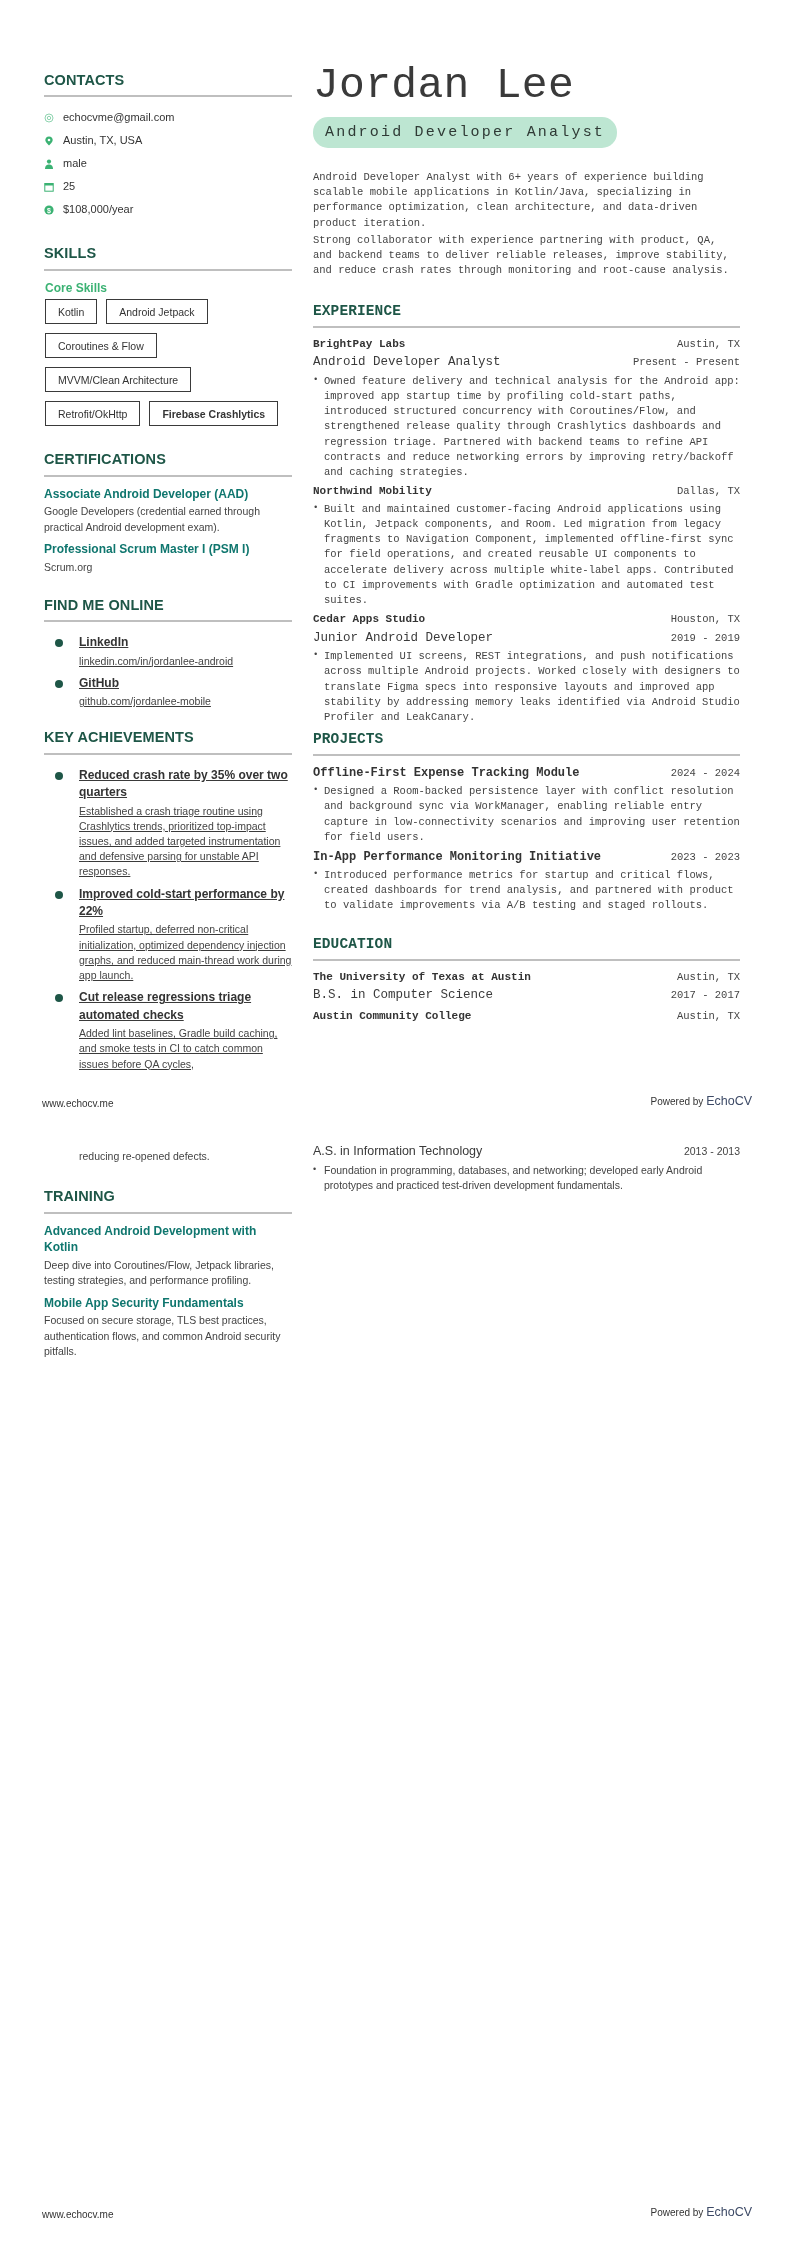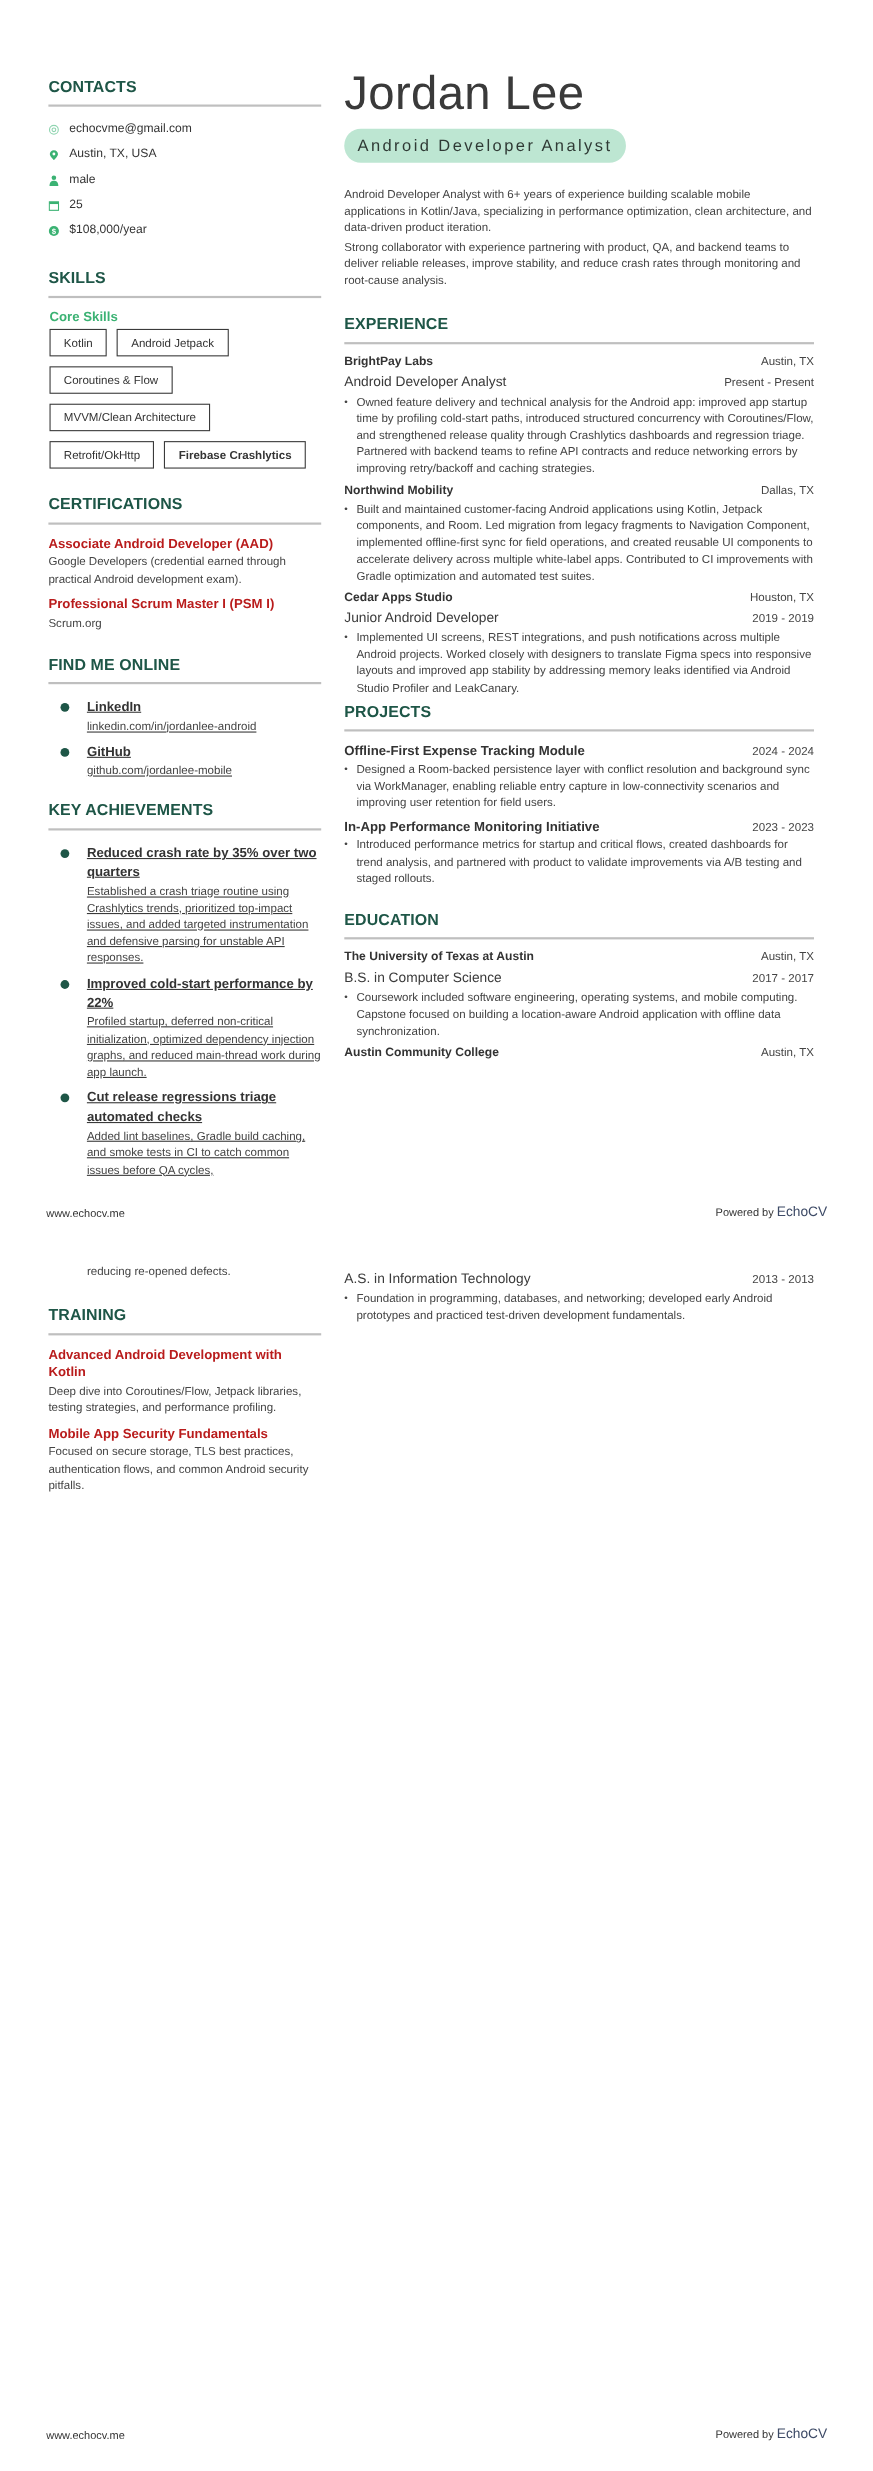--- a/index.html
+++ b/index.html
@@ -50,21 +50,21 @@
       padding: 4px 12px;
       font-size: 10.5px;
       color: #333;
       margin: 0 8px 9px 1px;
       height: 25px;
       display: inline-flex;
       align-items: center;
     }
 
     
-    .cert-title { font-weight: 700; font-size: 12px; color: #b91c1c; margin-top: 3px; }
+    .cert-title { font-weight: 700; font-size: 12px; color: #0f766e; margin-top: 3px; }
     .cert-desc { font-size: 10.5px; color: #444; margin-top: 2px; margin-bottom: 6px; line-height: 1.45; }
 
     
     .dot-list { list-style: none; padding-left: 0; text-decoration: underline; }
     .dot-item { position: relative; padding-left: 35px; margin-bottom: 6px; }
     .dot-item::before {
       content: ""; position: absolute; left: 11px; top: 5px;
       width: 8px; height: 8px; border-radius: 50%; background: #1e5647;
     }
     .dot-title { font-weight: 700; font-size: 12px; color: #333; line-height: 1.45; }
@@ -202,21 +202,21 @@
           <div class="dot-desc">Profiled startup, deferred non-critical initialization, optimized dependency injection graphs, and reduced main-thread work during app launch.</div>
         </li>
         <li class="dot-item">
           <div class="dot-title">Cut release regressions triage automated checks</div>
           <div class="dot-desc">Added lint baselines, Gradle build caching, and smoke tests in CI to catch common issues before QA cycles,</div>
         </li>
       </ul>
     </section>
   </div>
 
-  <div class="col-right" style="top:64px;">
+  <div class="col-right" style="top:64px;font-family:Liberation Mono, monospace;">
     <header>
       <div class="name">Jordan Lee</div>
       <div class="role-pill">Android Developer Analyst</div>
     </header>
 
     <section class="summary" style="margin-top:22px;">
       <p>Android Developer Analyst with 6+ years of experience building scalable mobile applications in Kotlin/Java, specializing in performance optimization, clean architecture, and data-driven product iteration.</p>
       <p>Strong collaborator with experience partnering with product, QA, and backend teams to deliver reliable releases, improve stability, and reduce crash rates through monitoring and root-cause analysis.</p>
     </section>
 
@@ -288,23 +288,20 @@
       <div class="section-title">EDUCATION</div>
       <div class="entry">
         <div class="row">
           <span class="org">The University of Texas at Austin</span>
           <span class="loc">Austin, TX</span>
         </div>
         <div class="row">
           <span class="pos">B.S. in Computer Science</span>
           <span class="dates">2017 - 2017</span>
         </div>
-        <ul class="bullets">
-            <li>Coursework included software engineering, operating systems, and mobile computing. Capstone focused on building a location-aware Android application with offline data synchronization.</li>
-          </ul>
       </div>
       <div class="entry">
         <div class="row">
           <span class="org">Austin Community College</span>
           <span class="loc">Austin, TX</span>
         </div>
       </div>
     </section>
   </div>
 
@@ -322,21 +319,21 @@
 
     <section style="margin-top:22px;">
       <div class="section-title">TRAINING</div>
       <div class="cert-title">Advanced Android Development with Kotlin</div>
       <div class="cert-desc">Deep dive into Coroutines/Flow, Jetpack libraries, testing strategies, and performance profiling.</div>
       <div class="cert-title">Mobile App Security Fundamentals</div>
       <div class="cert-desc">Focused on secure storage, TLS best practices, authentication flows, and common Android security pitfalls.</div>
     </section>
   </div>
 
-  <div class="col-right" style="top:29px;">
+  <div class="col-right" style="top:18px;">
     <div class="entry">
       <div class="row">
         <span class="pos">A.S. in Information Technology</span>
         <span class="dates">2013 - 2013</span>
       </div>
       <ul class="bullets">
           <li>Foundation in programming, databases, and networking; developed early Android prototypes and practiced test-driven development fundamentals.</li>
         </ul>
     </div>
   </div>

